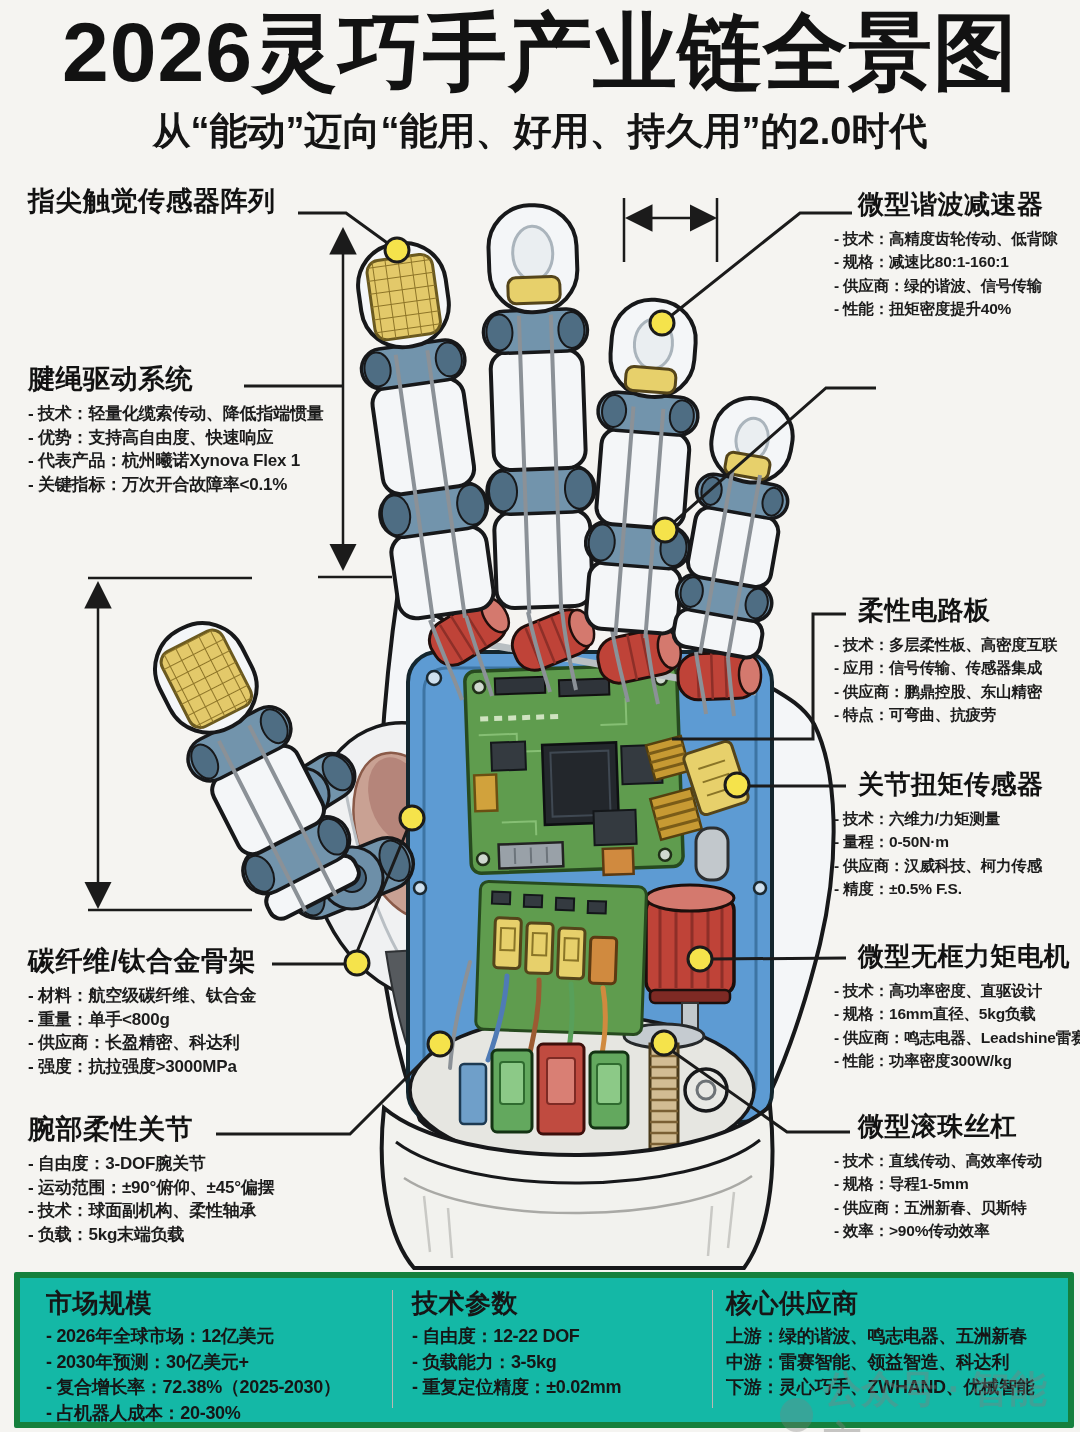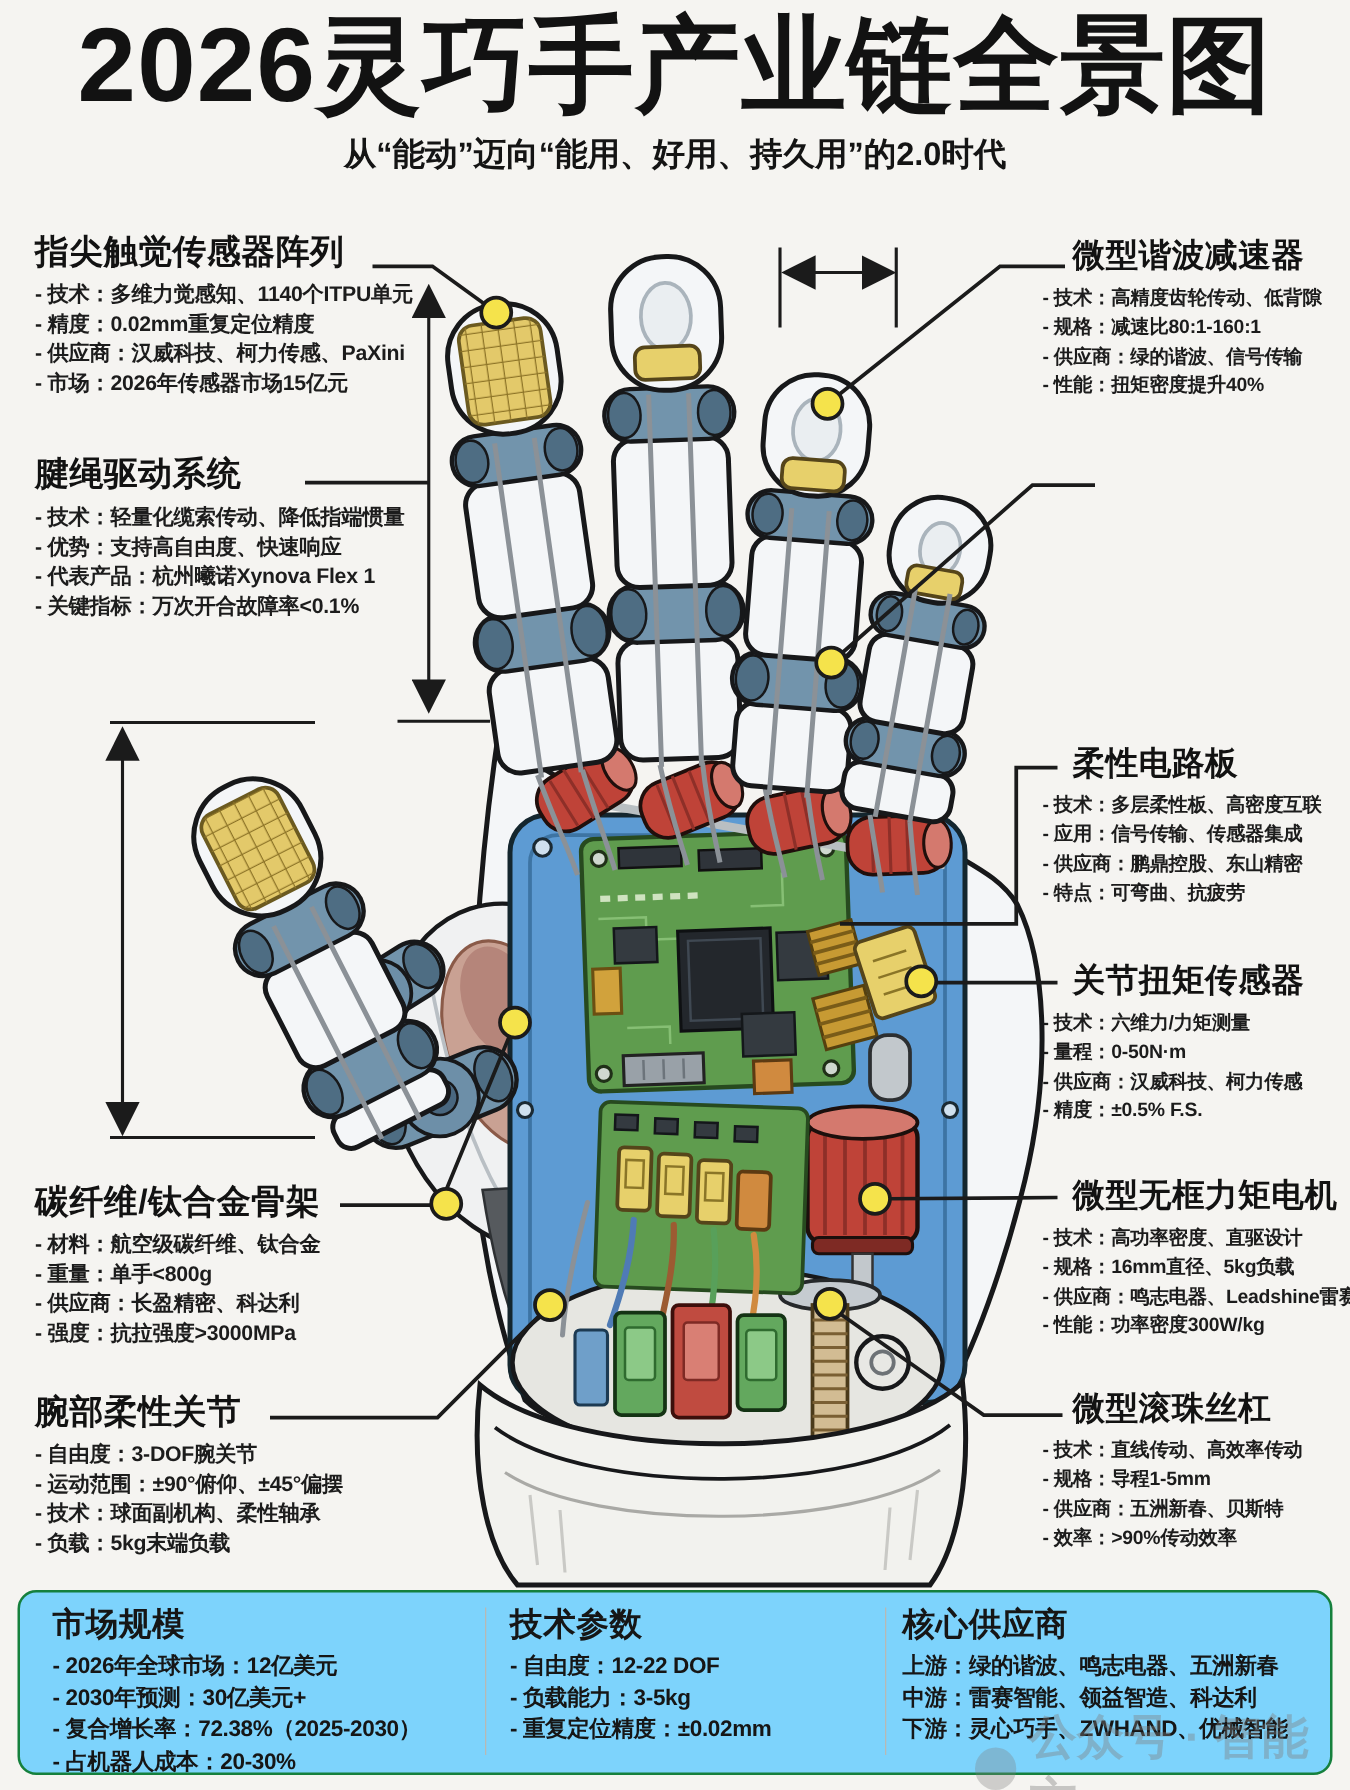--- a/index.html
+++ b/index.html
@@ -7,35 +7,35 @@
     position:relative; width:1080px; height:1432px; margin:0 auto;
     background:#f5f4f1; overflow:hidden; color:#161616;
     font-family:"Liberation Sans","DejaVu Sans",sans-serif;
   }
   .hdr-title {
     position:absolute; top:6px; left:0; width:1080px; text-align:center;
     font-size:84px; font-weight:900; letter-spacing:1px; line-height:1.1; color:#121212;
   }
   .hdr-sub {
     position:absolute; top:106px; left:0; width:1080px; text-align:center;
-    font-size:26px; font-weight:900; letter-spacing:0px; color:#141414;
+    font-size:38px; font-weight:900; letter-spacing:0px; color:#141414;
   }
   .art { position:absolute; left:0; top:0; width:1080px; height:1432px; }
   .callout { position:absolute; }
   .c-title { font-size:27px; font-weight:900; line-height:1.12; letter-spacing:0.5px; color:#121212; }
   .c-items { margin:8px 0 0 0; padding:0; list-style:none;
              font-size:17px; font-weight:700; line-height:1.38; letter-spacing:-0.2px; color:#1c1c1c; }
   .c-items li { padding-left:4.6em; text-indent:-4.6em; }
   .callout.right { width:258px;margin-left:12px; }
   .callout.left  { width:362px; }
   .callout.right .c-title { padding-left:24px; font-size:26px; }
   .callout.right .c-items { font-size:15.5px; line-height:1.5; }
   .panel {
     position:absolute; left:14px; top:1272px; width:1048px; height:144px;
-    background:#7dd3fc; border:2px solid #15803d; border-radius:15px;
+    background:#14b8a6; border:6px solid #15803d; border-radius:2px;
   }
   .pdiv { position:absolute; top:12px; height:118px; width:1px; background:#b9b8b3; }
   .pdiv.d1 { left:372px; } .pdiv.d2 { left:692px; }
   .pcol { position:absolute; top:8px; }
   .pcol.c1 { left:26px; width:345px; }
   .pcol.c2 { left:392px; width:290px; }
   .pcol.c3 { left:706px; width:336px; }
   .p-title { font-size:26px; font-weight:900; letter-spacing:0.5px; }
   .p-items { margin:3px 0 0 0; padding:0; list-style:none;
              font-size:18px; font-weight:800; line-height:1.42; letter-spacing:-0.3px; }
@@ -364,26 +364,20 @@
       <circle class="dot" cx="412" cy="818" r="12"></circle>
       <circle class="dot" cx="440" cy="1044" r="12"></circle>
       <circle class="dot" cx="737" cy="785" r="12"></circle>
       <circle class="dot" cx="700" cy="959" r="12"></circle>
       <circle class="dot" cx="664" cy="1043" r="12"></circle>
     </g>
   </svg>
 
   <div class="callout left" style="left:28px; top:186px;">
     <div class="c-title">指尖触觉传感器阵列</div>
-    <ul class="c-items">
-      <li>- 技术：多维力觉感知、1140个ITPU单元</li>
-      <li>- 精度：0.02mm重复定位精度</li>
-      <li>- 供应商：汉威科技、柯力传感、PaXini</li>
-      <li>- 市场：2026年传感器市场15亿元</li>
-    </ul>
   </div>
   <div class="callout left" style="left:28px; top:364px;">
     <div class="c-title">腱绳驱动系统</div>
     <ul class="c-items">
       <li>- 技术：轻量化缆索传动、降低指端惯量</li>
       <li>- 优势：支持高自由度、快速响应</li>
       <li>- 代表产品：杭州曦诺Xynova Flex 1</li>
       <li>- 关键指标：万次开合故障率&lt;0.1%</li>
     </ul>
   </div>

